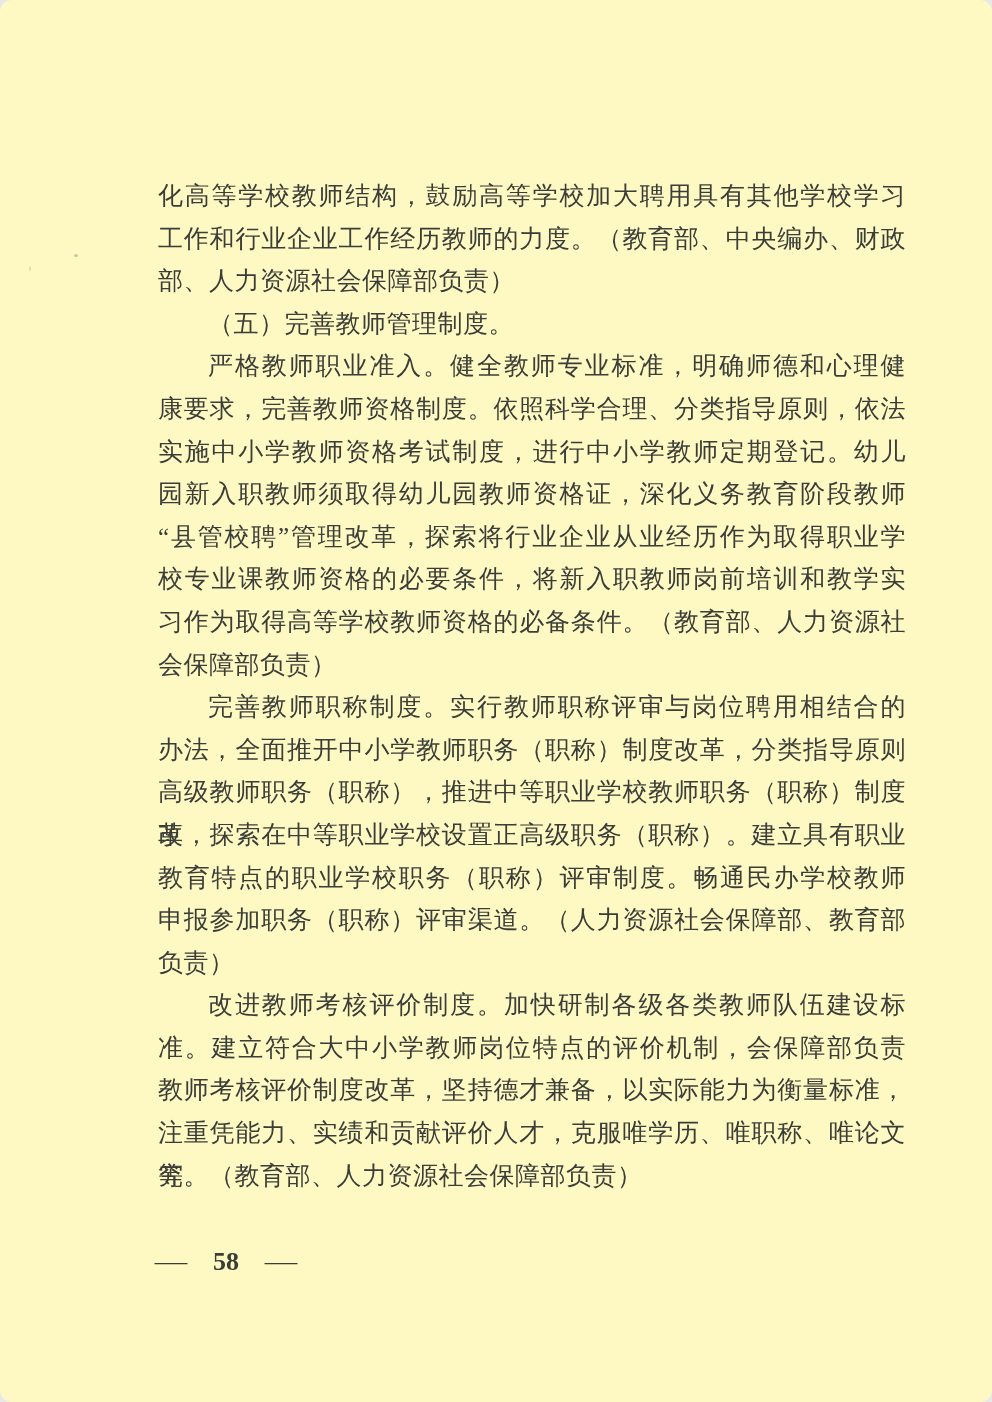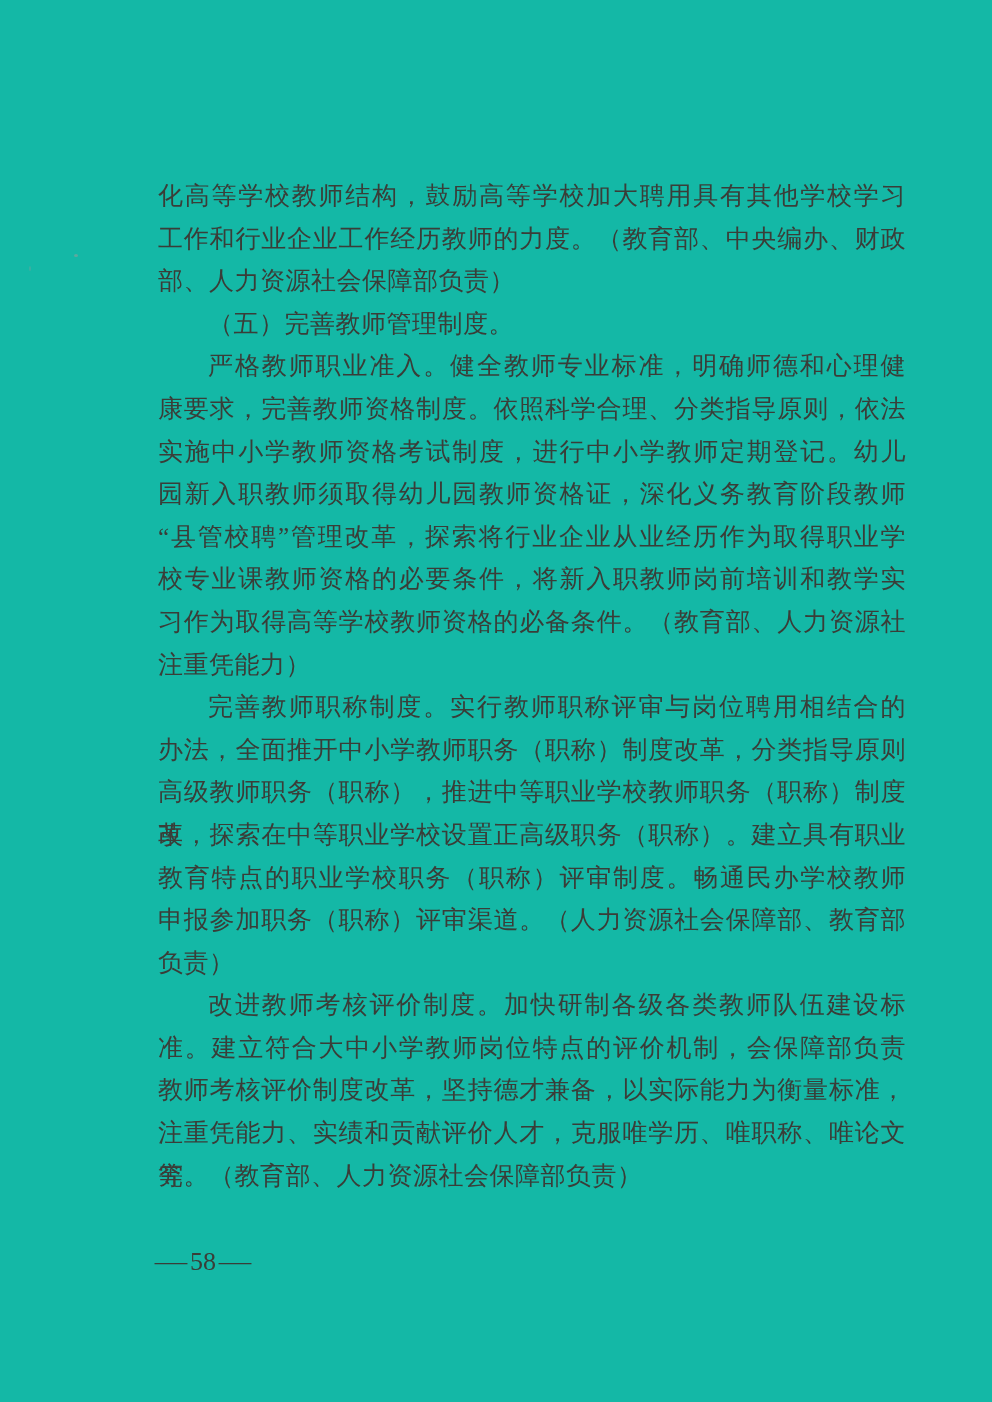--- a/index.html
+++ b/index.html
@@ -5,23 +5,24 @@
   html, body {
     margin: 0;
     padding: 0;
     background: #e8e8e8;
   }
   .page {
     position: relative;
     width: 992px;
     height: 1402px;
     margin: 0 auto;
-    background: #14b8a6;
+    background: #fef9c3;
     overflow: hidden;
     font-family: "Liberation Serif", "DejaVu Serif", serif;
+    border-radius: 12px;
   }
   .text-block {
     position: absolute;
     left: 158px;
     top: 175px;
     width: 748px;
     color: #3a3d38;
   }
   .line {
     height: 42.6px;
@@ -50,22 +51,23 @@
     align-items: center;
     color: #3a3d38;
     font-size: 26px;
     line-height: 36px;
   }
   .footer .dash {
     letter-spacing: 0;
     transform: scaleX(1.25);
   }
   .footer .page-num {
-    margin: 0 6px;
+    margin: 0 29px;
     font-family: "Liberation Serif", "DejaVu Serif", serif;
+    font-weight: bold;
   }
   .scan-speck {
     position: absolute;
     background: #9a9c98;
     border-radius: 50%;
     opacity: 0.55;
   }
   .speck-1 { left: 74px; top: 254px; width: 4px; height: 3px; }
   .speck-2 { left: 29px; top: 266px; width: 2px; height: 5px; opacity: 0.3; }
 </style>
@@ -79,21 +81,21 @@
     <div class="line full">工作和行业企业工作经历教师的力度。（教育部、中央编办、财政</div>
     <div class="line short">部、人力资源社会保障部负责）</div>
     <div class="line short indent">（五）完善教师管理制度。</div>
     <div class="line full indent">严格教师职业准入。健全教师专业标准，明确师德和心理健</div>
     <div class="line full">康要求，完善教师资格制度。依照科学合理、分类指导原则，依法</div>
     <div class="line full">实施中小学教师资格考试制度，进行中小学教师定期登记。幼儿</div>
     <div class="line full">园新入职教师须取得幼儿园教师资格证，深化义务教育阶段教师</div>
     <div class="line full">“县管校聘”管理改革，探索将行业企业从业经历作为取得职业学</div>
     <div class="line full">校专业课教师资格的必要条件，将新入职教师岗前培训和教学实</div>
     <div class="line full">习作为取得高等学校教师资格的必备条件。（教育部、人力资源社</div>
-    <div class="line short">注重凭能力）</div>
+    <div class="line short">会保障部负责）</div>
     <div class="line full indent">完善教师职称制度。实行教师职称评审与岗位聘用相结合的</div>
     <div class="line full">办法，全面推开中小学教师职务（职称）制度改革，分类指导原则</div>
     <div class="line full">高级教师职务（职称），推进中等职业学校教师职务（职称）制度改</div>
     <div class="line full">革，探索在中等职业学校设置正高级职务（职称）。建立具有职业</div>
     <div class="line full">教育特点的职业学校职务（职称）评审制度。畅通民办学校教师</div>
     <div class="line full">申报参加职务（职称）评审渠道。（人力资源社会保障部、教育部</div>
     <div class="line short">负责）</div>
     <div class="line full indent">改进教师考核评价制度。加快研制各级各类教师队伍建设标</div>
     <div class="line full">准。建立符合大中小学教师岗位特点的评价机制，会保障部负责</div>
     <div class="line full">教师考核评价制度改革，坚持德才兼备，以实际能力为衡量标准，</div>

